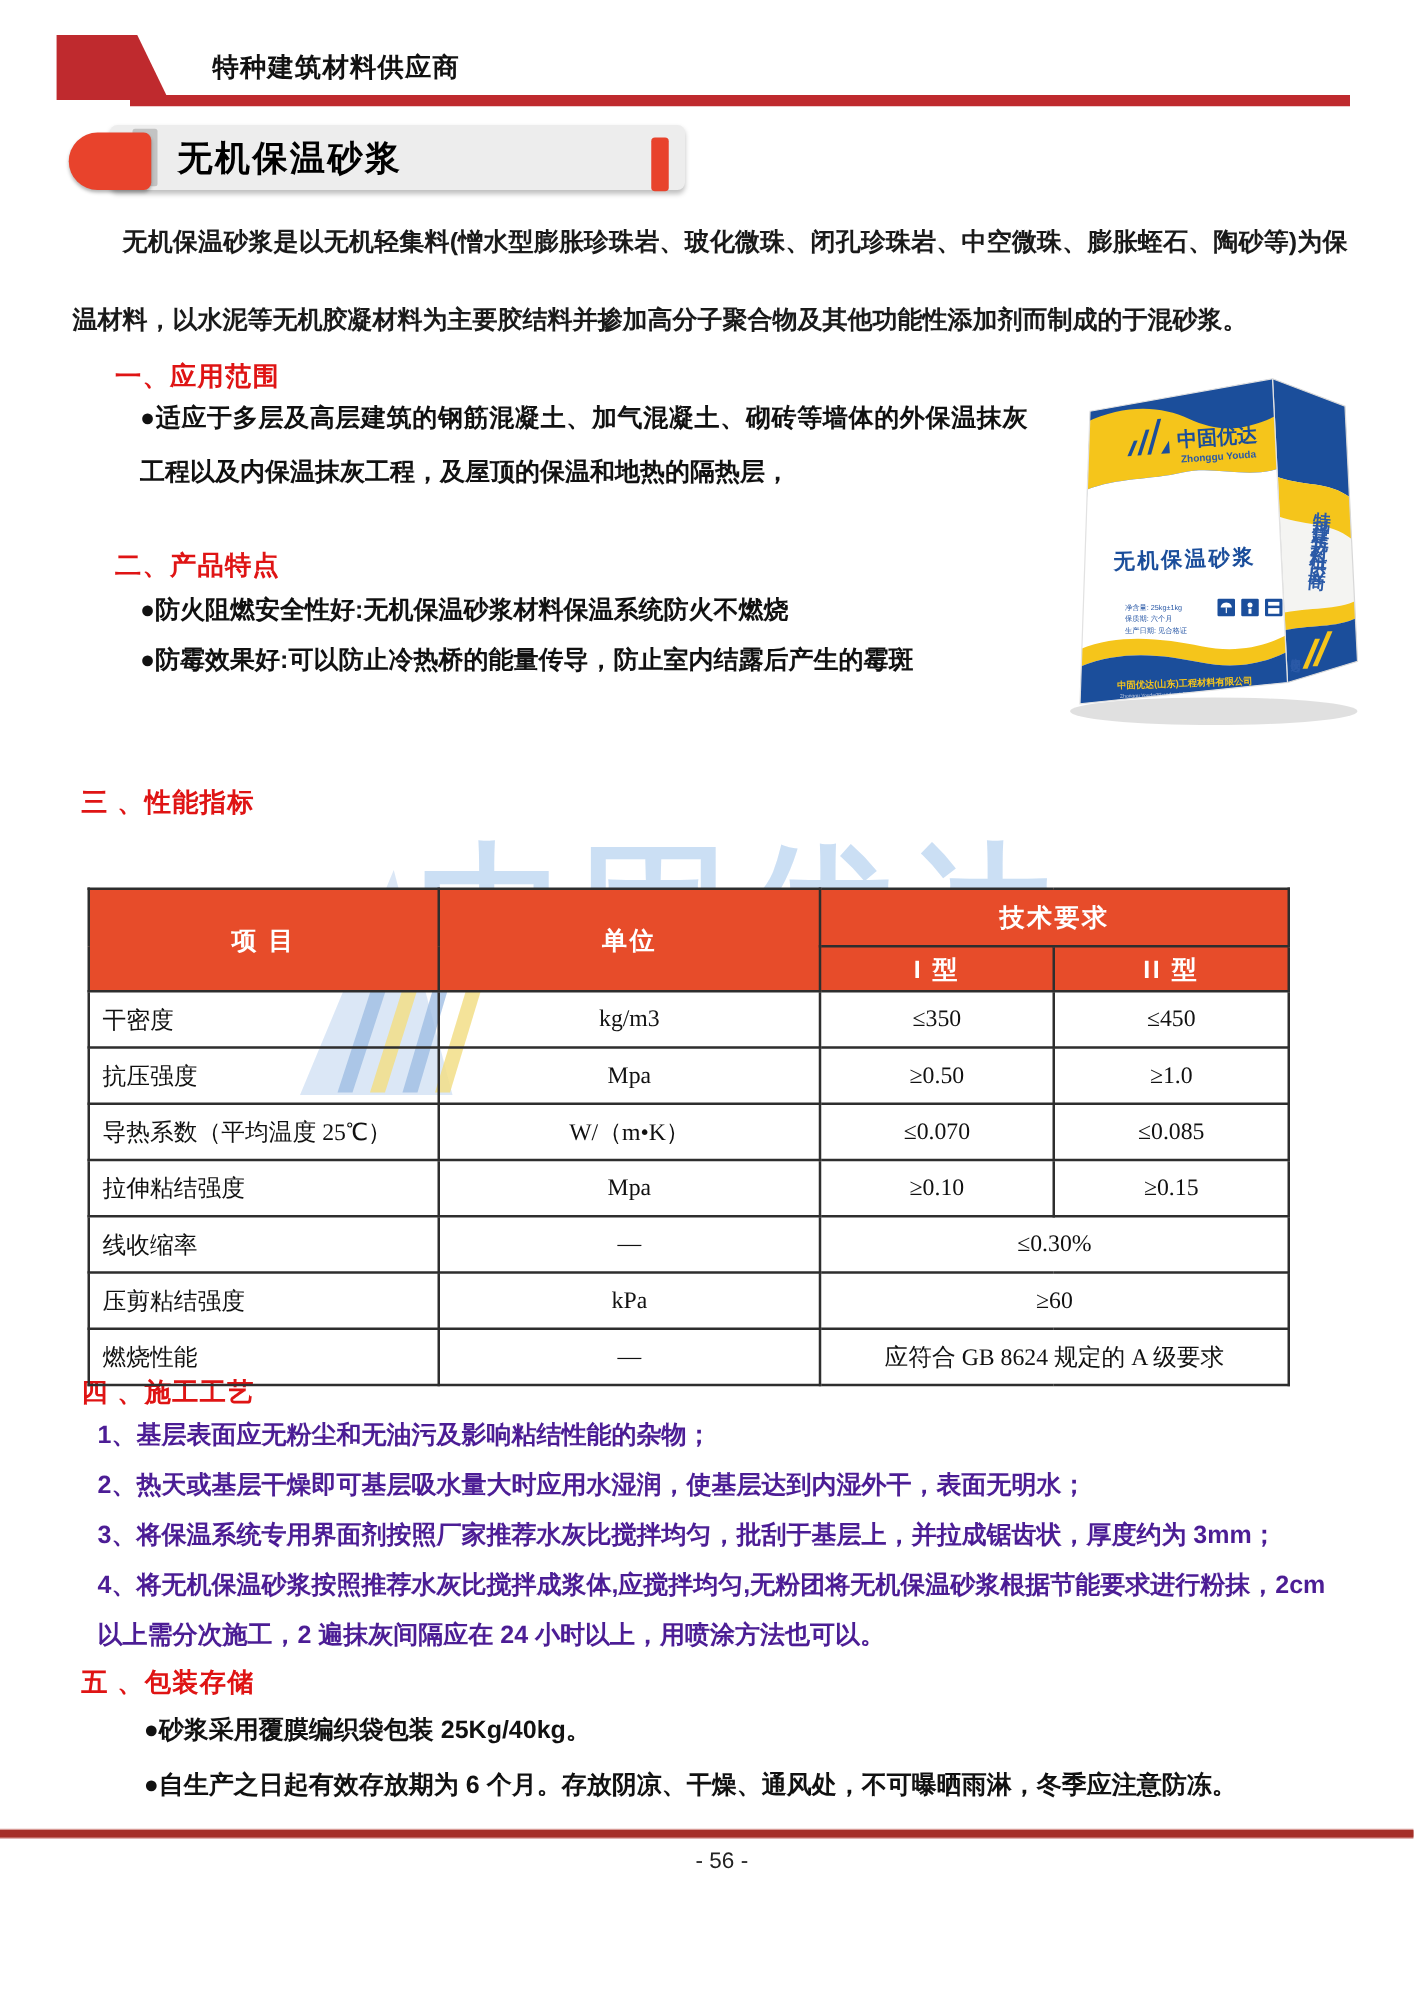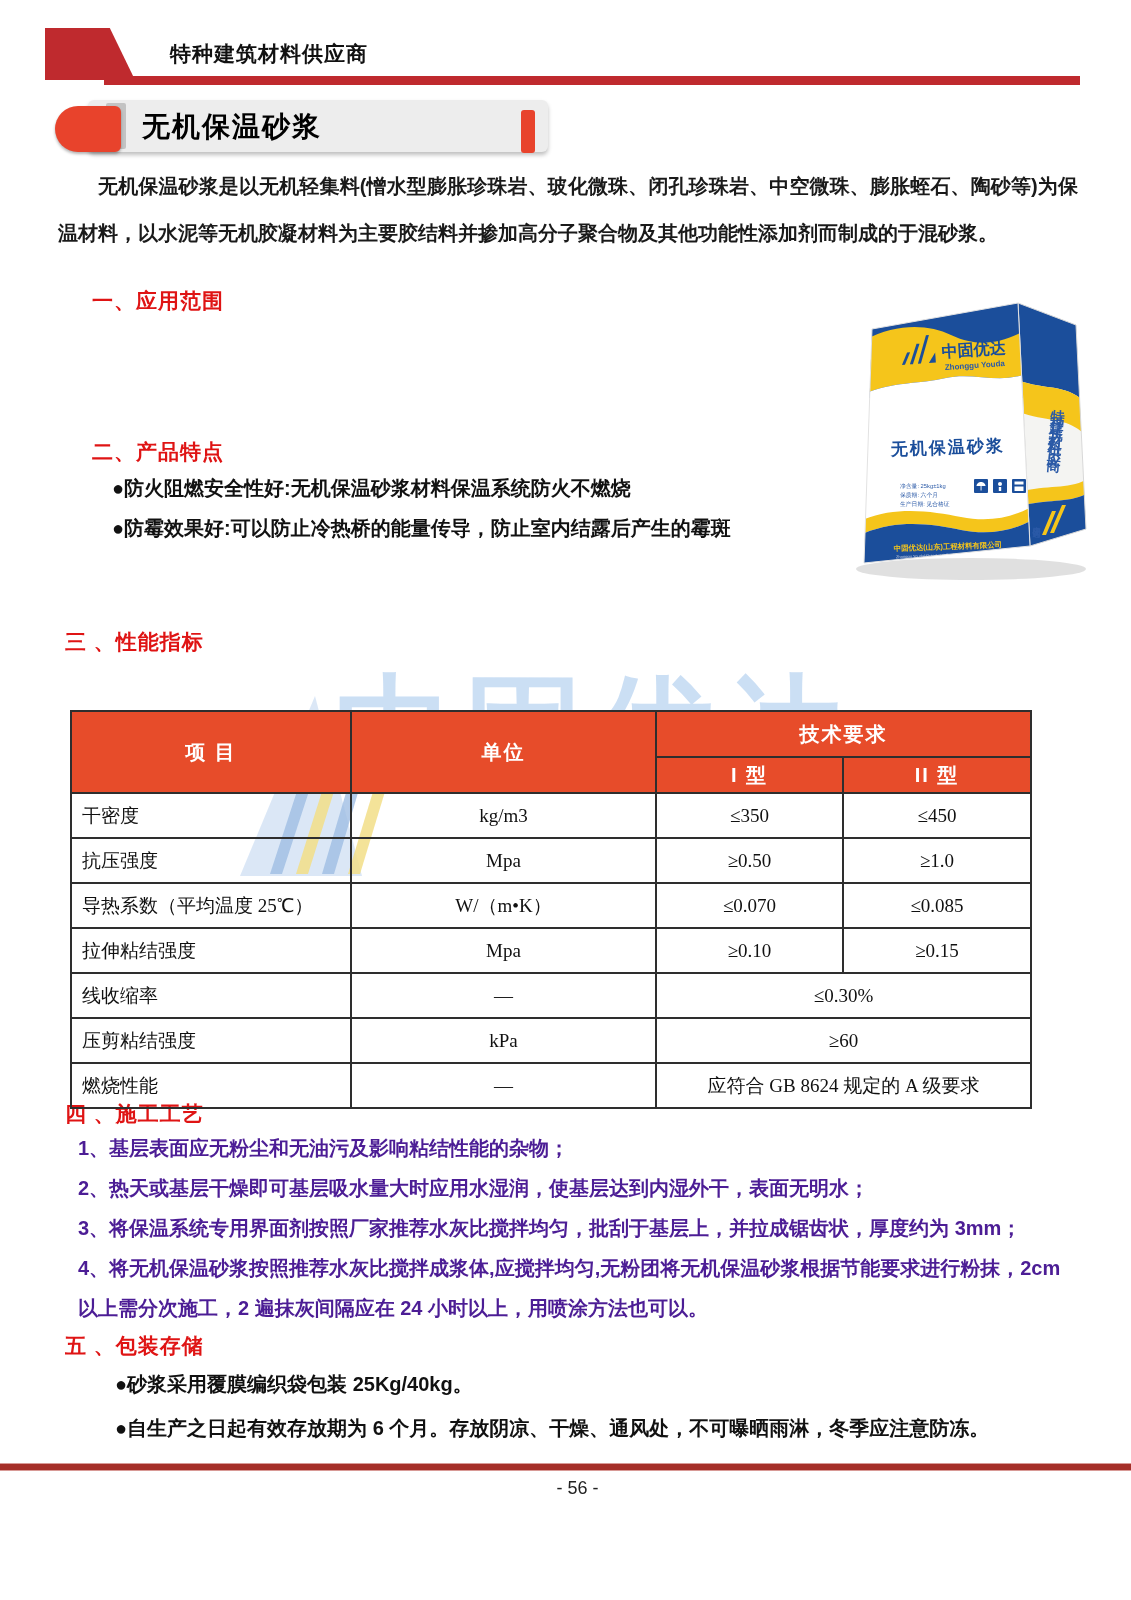--- a/index.html
+++ b/index.html
@@ -14,21 +14,21 @@
   .hdr-rule{position:absolute;left:104px;top:76px;width:976px;height:9px;background:#bf2a2e;}
   
   .title-bar{position:absolute;left:88px;top:100px;width:460px;height:52px;background:#ededed;
     border-radius:6px;box-shadow:0 3px 4px rgba(0,0,0,.25);}
   .title-gray-accent{position:absolute;left:106px;top:103px;width:20px;height:46px;background:#c3c3c3;border-radius:2px;}
   .title-capsule{position:absolute;left:55px;top:106px;width:66px;height:46px;background:#e8432c;
     border-radius:23px 6px 6px 23px;box-shadow:0 2px 3px rgba(0,0,0,.3);}
   .title-text{position:absolute;left:142px;top:108px;font-size:28px;font-weight:bold;color:#000;letter-spacing:2px;}
   .title-endbar{position:absolute;left:521px;top:110px;width:14px;height:43px;background:#e8432c;border-radius:3px;}
   
-  .intro{position:absolute;left:58px;top:163px;width:1020px;font-size:20px;line-height:47px;
+  .intro{position:absolute;left:58px;top:163px;width:1020px;font-size:20px;line-height:62px;
     text-indent:2em;text-align:justify;color:#1a1a1a;font-weight:600;}
   .sec-heading{position:absolute;font-size:21px;font-weight:bold;color:#df1414;letter-spacing:1px;text-align:center;}
   .bullets{position:absolute;font-size:20px;color:#111;font-weight:600;}
   .bullets div{text-align:justify;}
   .steps{position:absolute;left:78px;top:1128px;width:1005px;font-size:20px;line-height:40px;color:#4c1d95;font-weight:700;}
   .standard-line{position:absolute;left:118px;top:653px;font-size:24px;color:#111;font-weight:500;letter-spacing:1px;}
   
   .wm-cn{position:absolute;left:335px;top:652px;font-size:118px;font-weight:bold;color:#c3daf3;
     letter-spacing:12px;opacity:.85;z-index:1;white-space:nowrap;}
   .wm-logo{position:absolute;left:212px;top:678px;z-index:1;opacity:.75;}
@@ -69,20 +69,21 @@
   <div class="title-bar"></div>
   <div class="title-gray-accent"></div>
   <div class="title-capsule"></div>
   <div class="title-text">无机保温砂浆</div>
   <div class="title-endbar"></div>
 
   <div class="intro">无机保温砂浆是以无机轻集料(憎水型膨胀珍珠岩、玻化微珠、闭孔珍珠岩、中空微珠、膨胀蛭石、陶砂等)为保温材料，以水泥等无机胶凝材料为主要胶结料并掺加高分子聚合物及其他功能性添加剂而制成的于混砂浆。</div>
 
   <div class="sec-heading" style="left:92px;top:287px;">一、应用范围</div>
   <div class="bullets" style="left:112px;top:314px;width:710px;line-height:43px;">
+    <div>●适应于多层及高层建筑的钢筋混凝土、加气混凝土、砌砖等墙体的外保温抹灰工程以及内保温抹灰工程，及屋顶的保温和地热的隔热层，</div>
   </div>
 
   <div class="sec-heading" style="left:92px;top:438px;">二、产品特点</div>
   <div class="bullets" style="left:112px;top:468px;width:770px;line-height:40px;">
     <div>●防火阻燃安全性好:无机保温砂浆材料保温系统防火不燃烧</div>
     <div>●防霉效果好:可以防止冷热桥的能量传导，防止室内结露后产生的霉斑</div>
   </div>
 
   <div class="sec-heading" style="left:65px;top:628px;">三 、性能指标</div>
 

